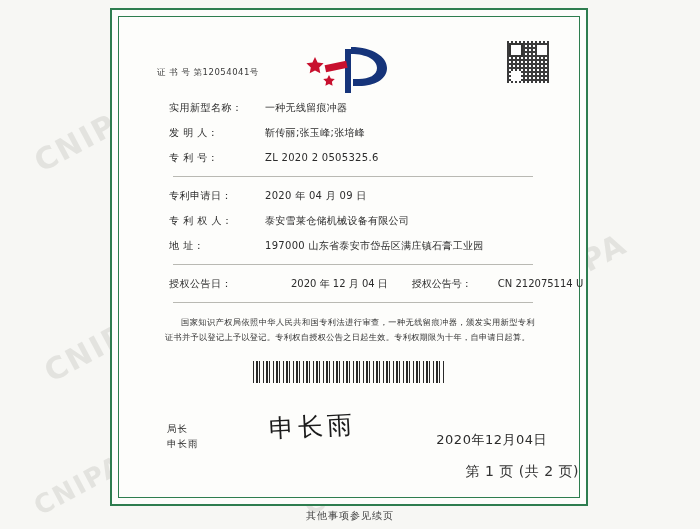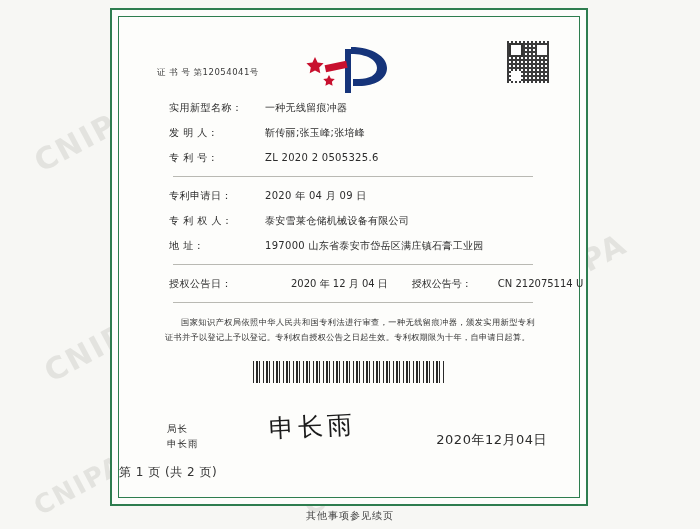--- a/index.html
+++ b/index.html
@@ -192,22 +192,22 @@
   .sign-date {
     font-size: 13px;
     letter-spacing: 0.5px;
     padding-bottom: 2px;
     color: #2b2b2b;
   }
   .pagenum {
     position: absolute;
     left: 0; right: 0;
     bottom: 16px;
-    text-align: left;
-    font-size: 12px;
+    text-align: right;
+    font-size: 14px;
     color: #333;
     letter-spacing: 0.5px;
   }
   .footnote {
     position: absolute;
     left: 0; right: 0;
     bottom: 6px;
     text-align: center;
     font-size: 10px;
     color: #444;

